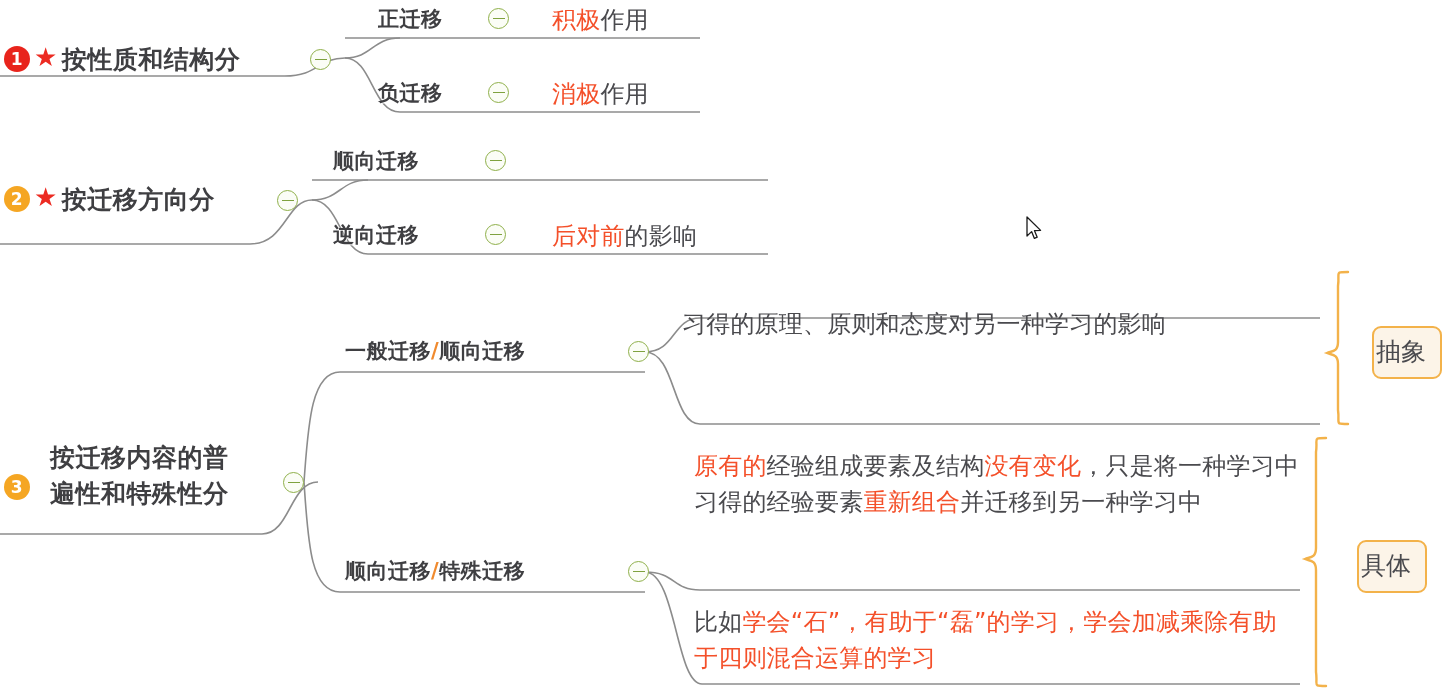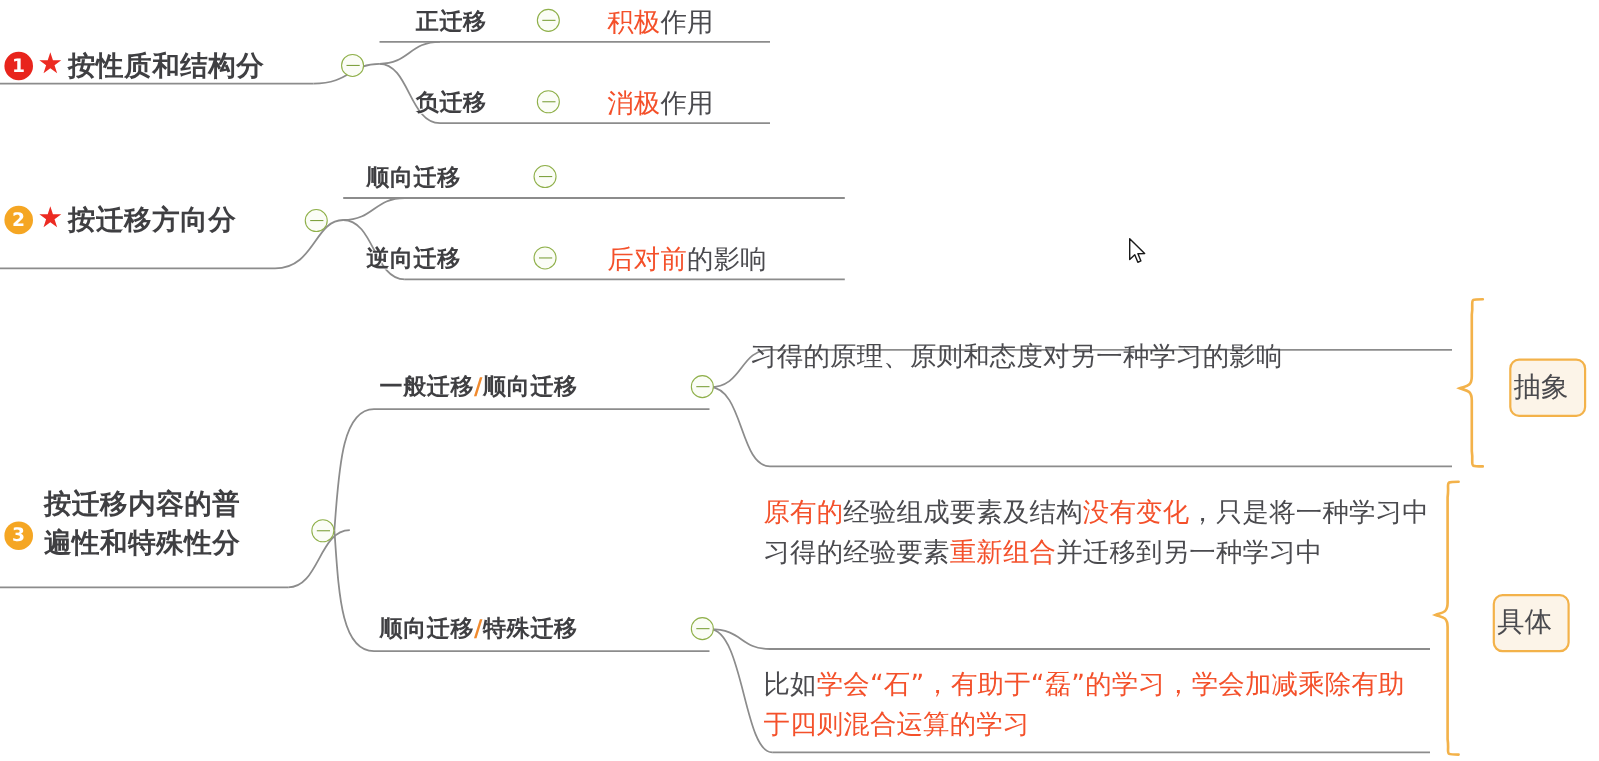--- a/index.html
+++ b/index.html
@@ -193,21 +193,21 @@
   <div class="node lv2" style="left:333px; top:218px;">
     <span>逆向迁移</span>
   </div>
   <div class="toggle" style="left:485px; top:224px;"></div>
   <div class="leaf" style="left:552px; top:218px;">
     <span class="hot">后对前</span><span>的影响</span>
   </div>
 
   <div class="node lv1" style="left:4px; top:440px;">
     <span class="badge badge-orange" style="position:absolute; left:0; top:34px;">3</span>
-    <div style="margin-left:36px;">
+    <div style="margin-left:46px;">
       <div>按迁移内容的普</div>
       <div>遍性和特殊性分</div>
     </div>
   </div>
   <div class="toggle" style="left:283px; top:472px;"></div>
 
   <div class="node lv2" style="left:345px; top:334px;">
     <span>一般迁移</span><span class="slash">/</span><span>顺向迁移</span>
   </div>
   <div class="toggle" style="left:628px; top:341px;"></div>

